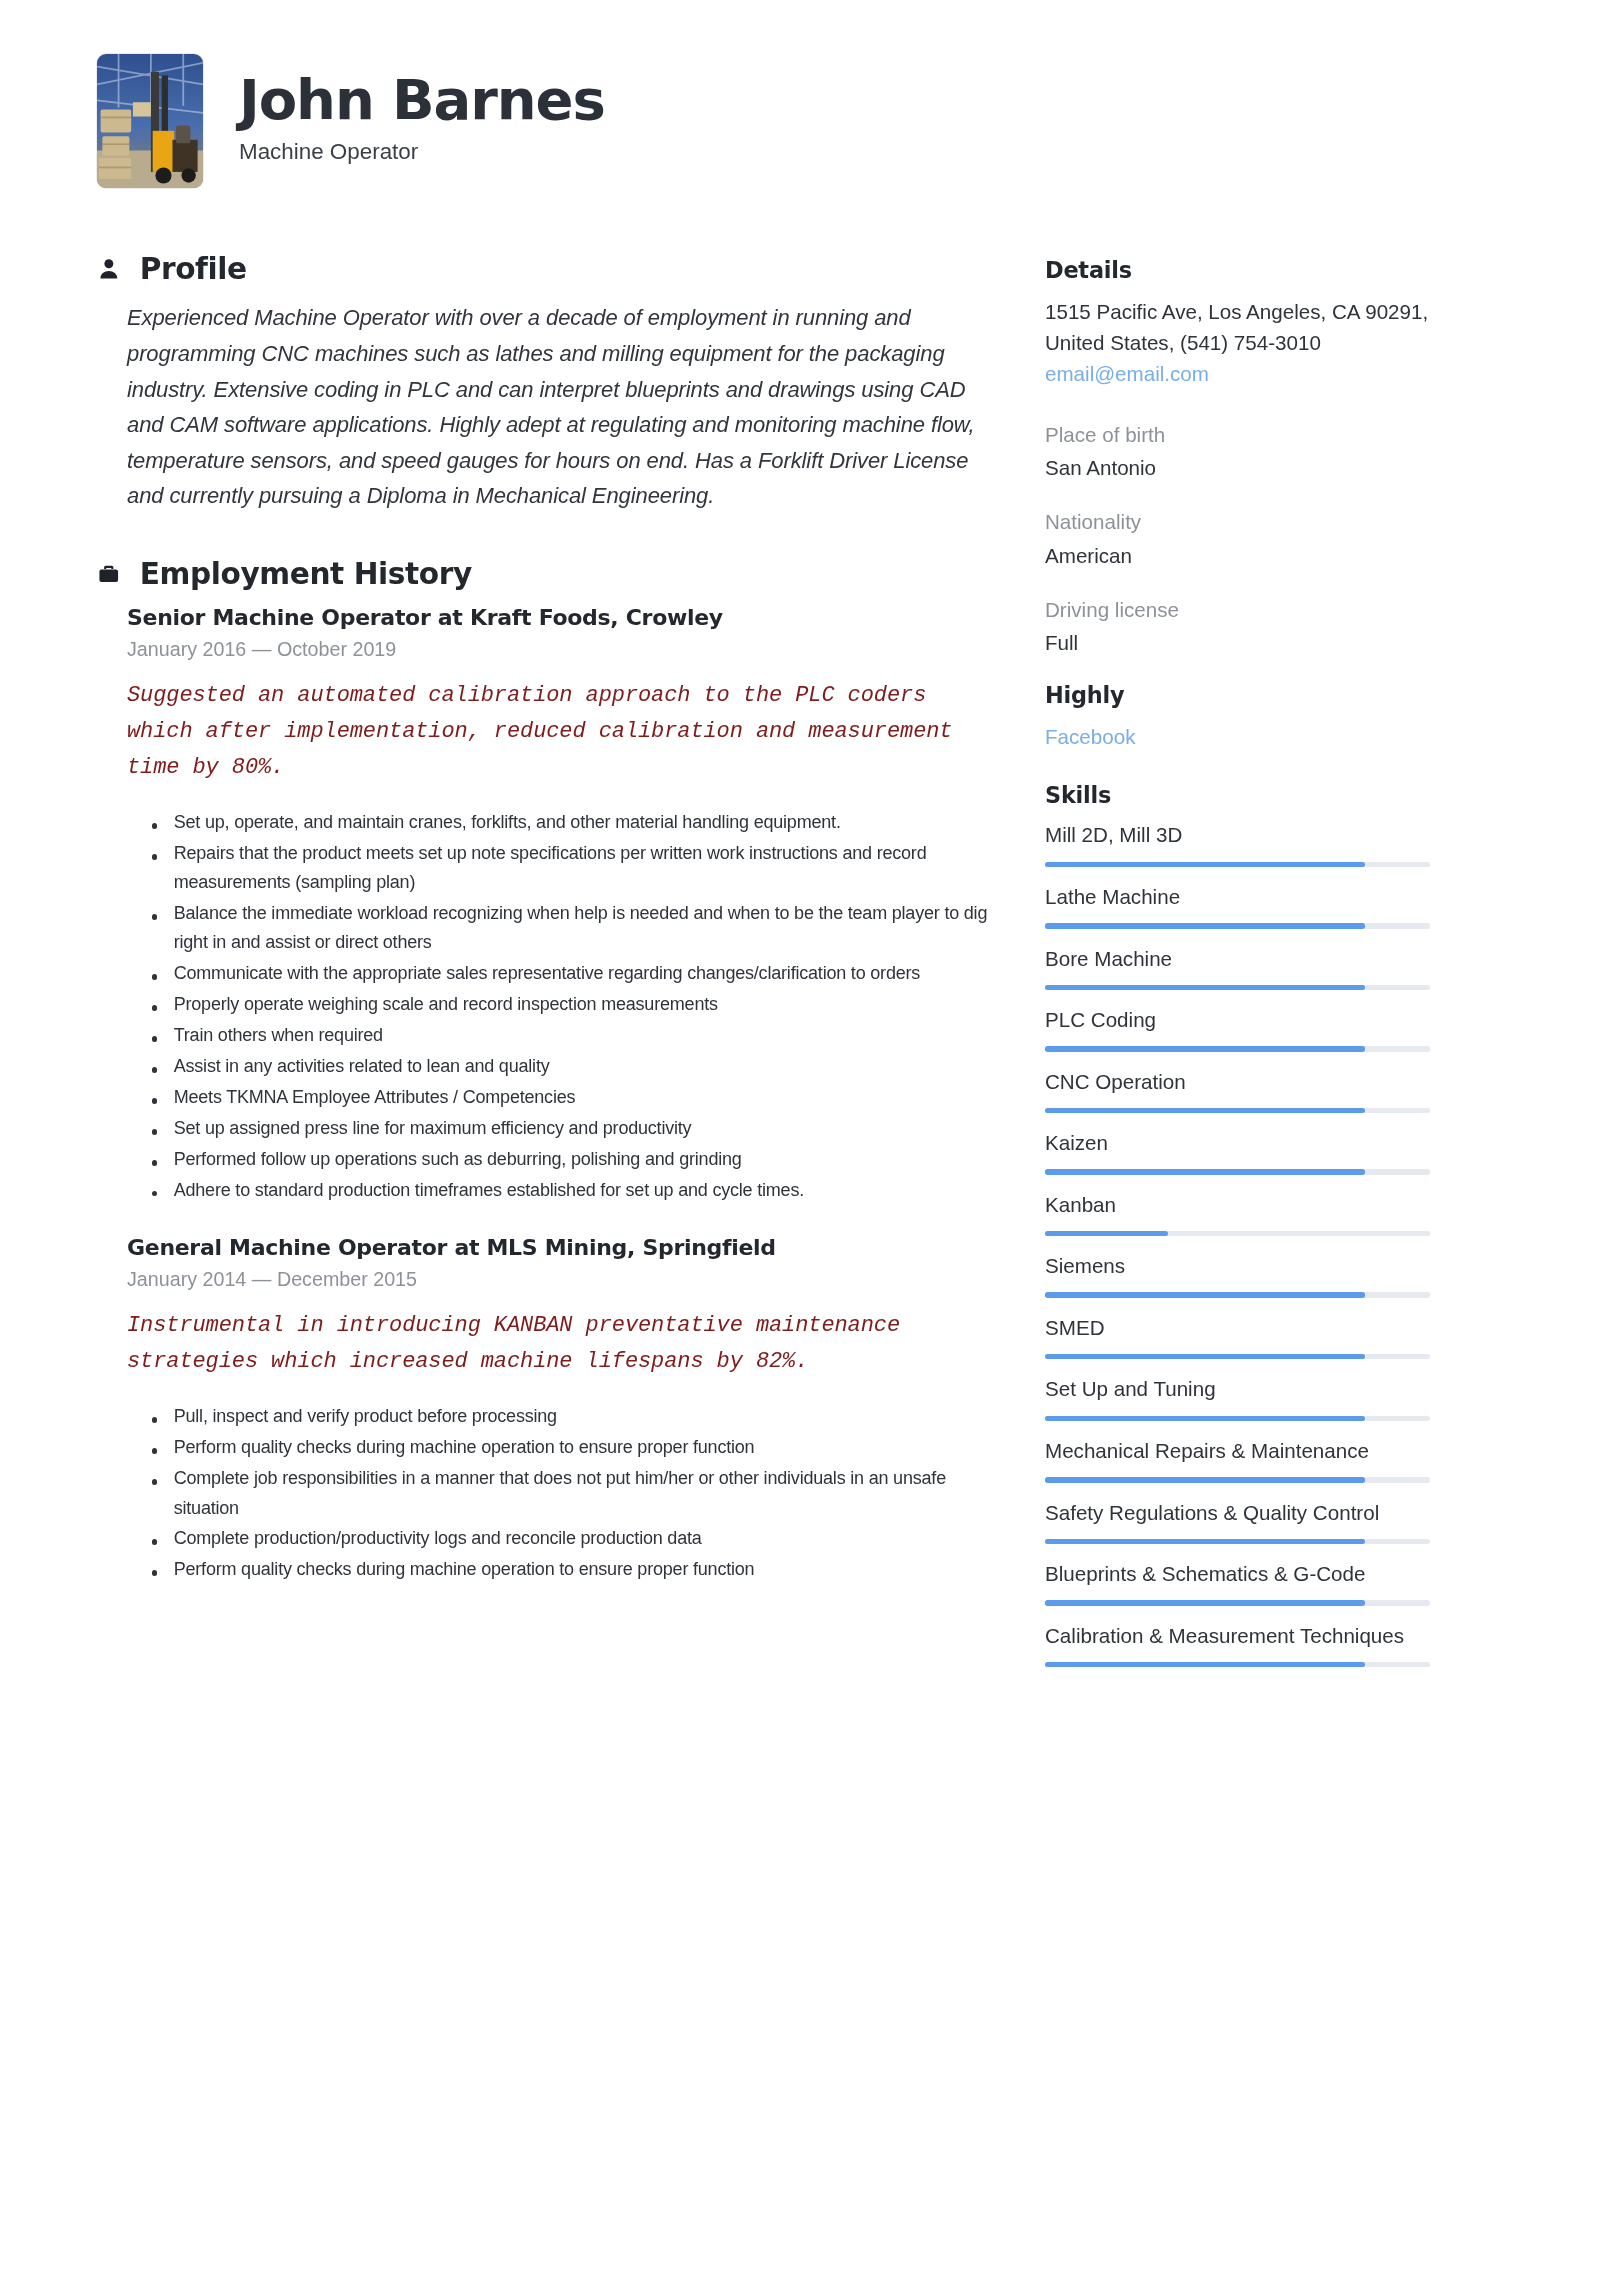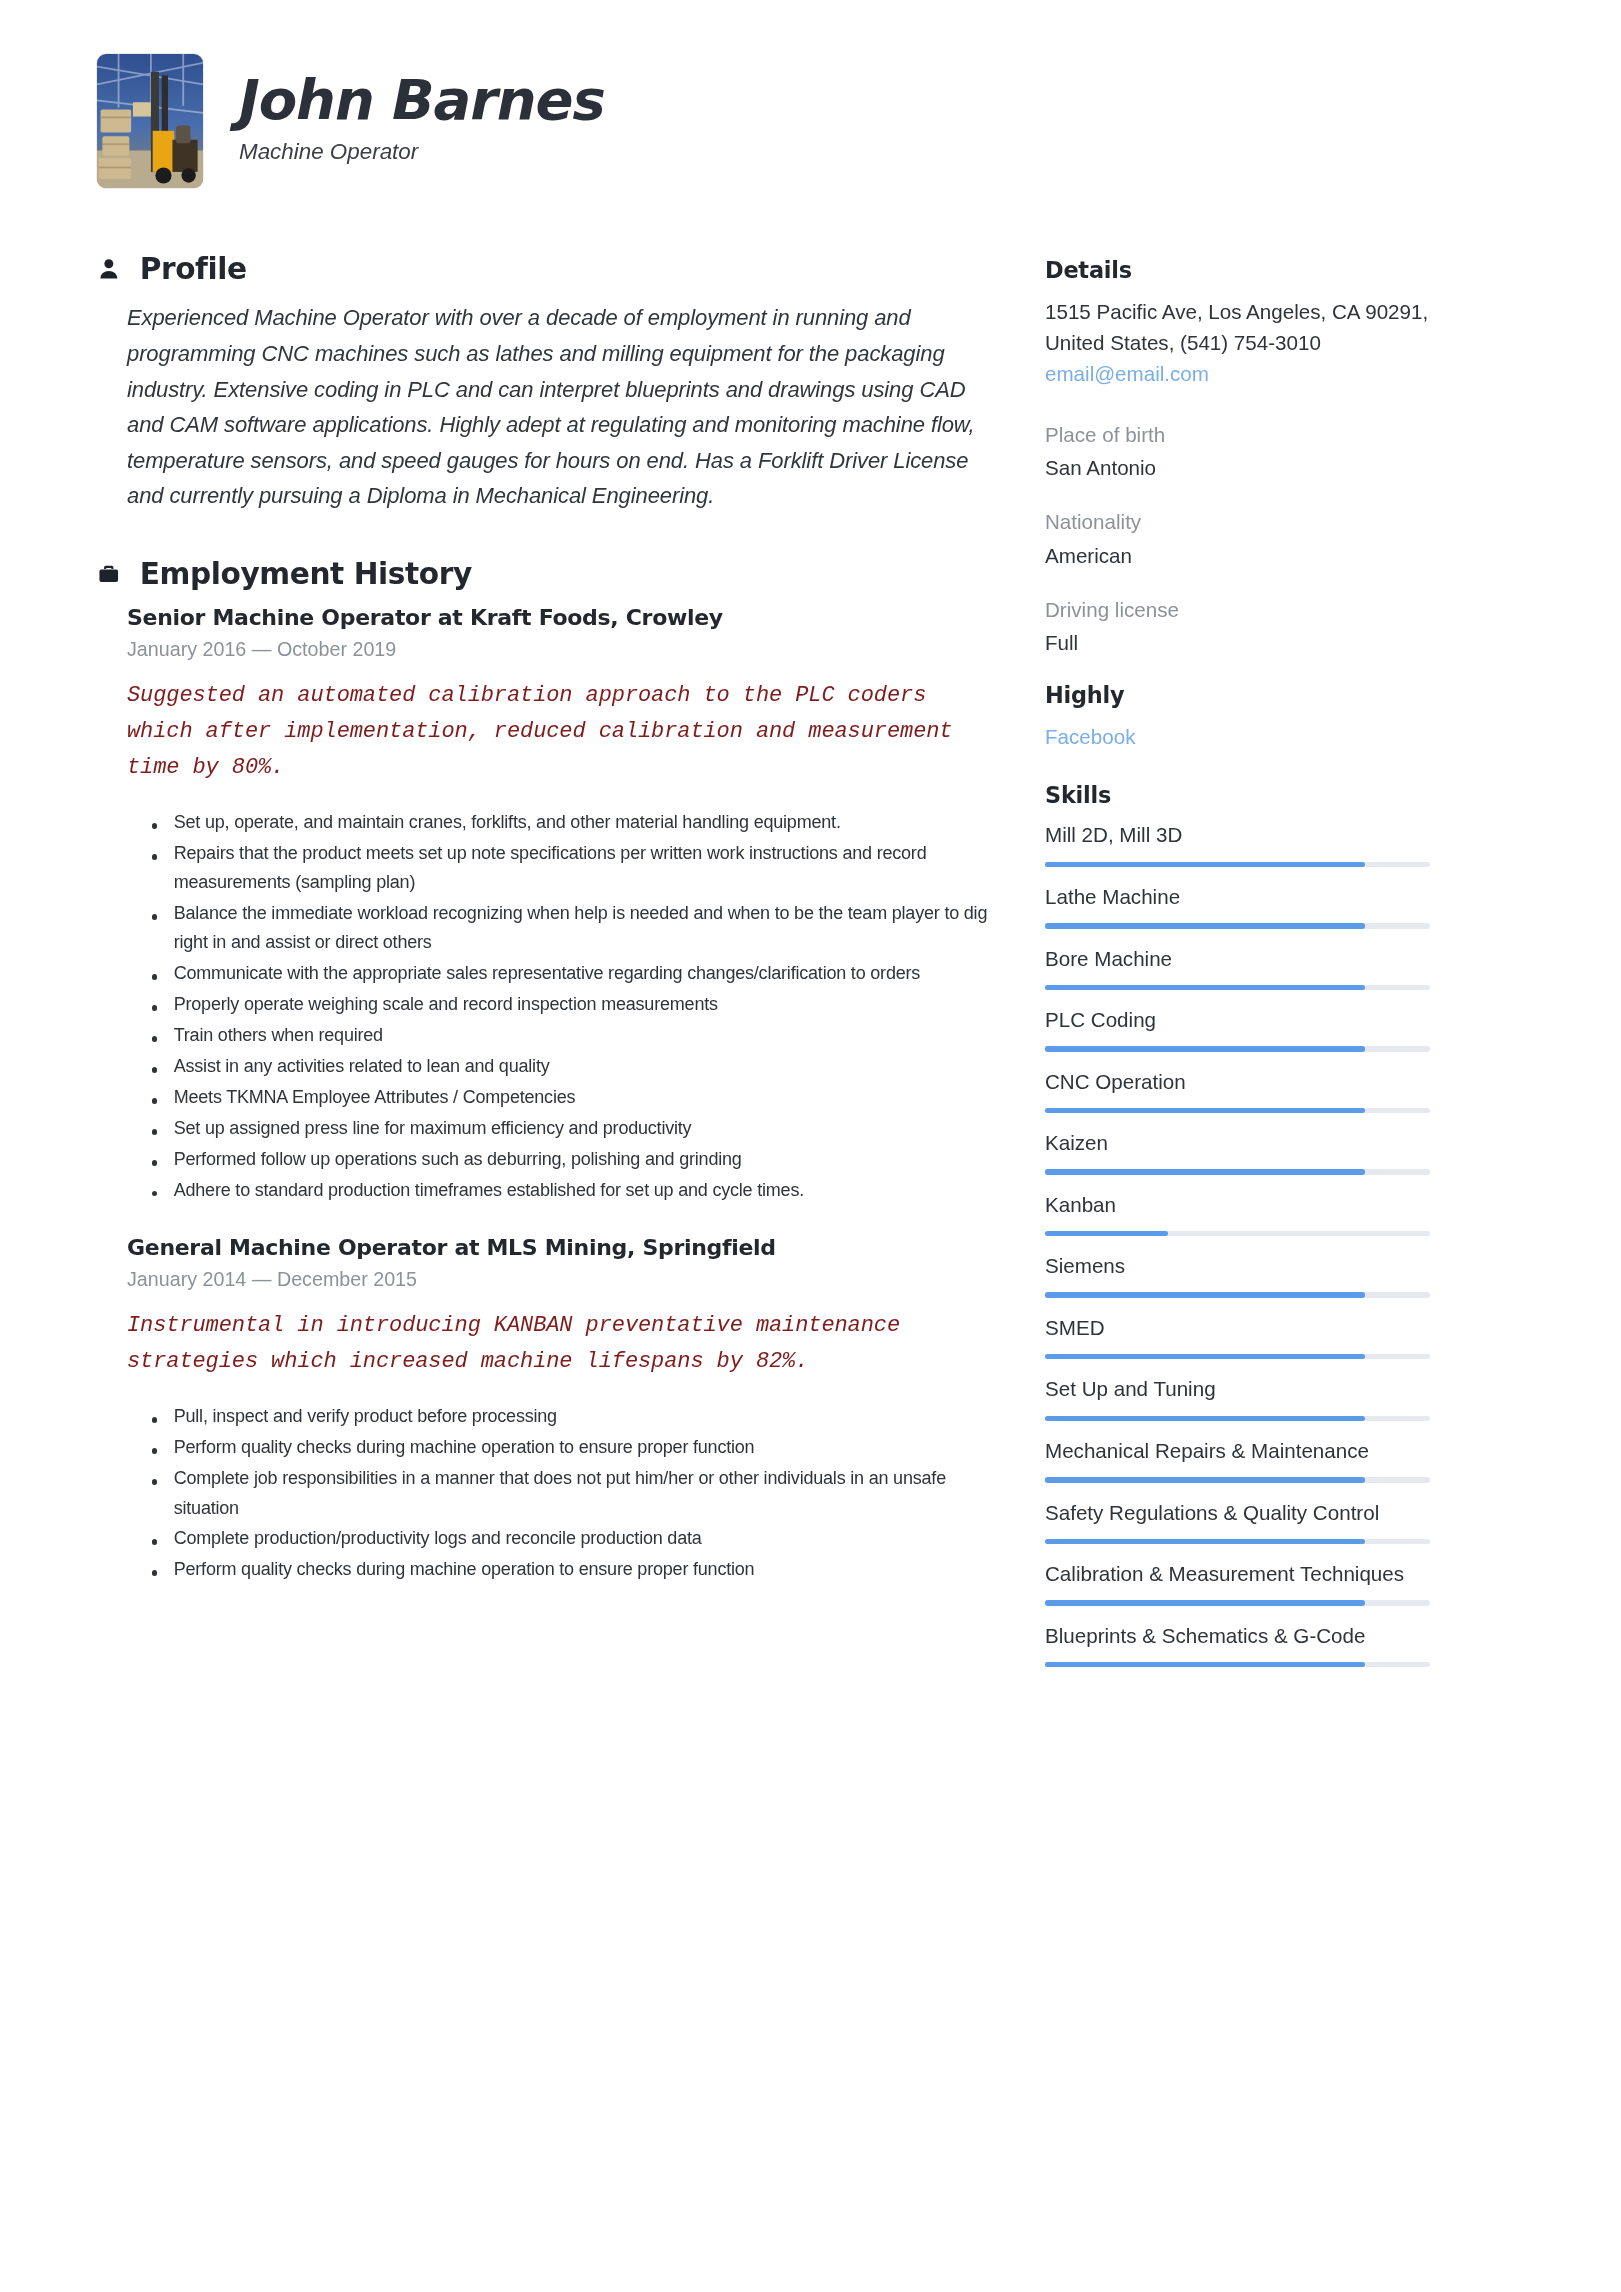--- a/index.html
+++ b/index.html
@@ -31,21 +31,21 @@
   .avatar {
     width: 106px;
     height: 134px;
     border-radius: 9px;
     overflow: hidden;
     flex: none;
     box-shadow: 0 0 0 0.9px rgba(0,0,0,.08);
   }
   .avatar svg { display: block; width: 100%; height: 100%; }
 
-  .name-block { padding-bottom: 5.4px; font-style: italic; }
+  .name-block { padding-bottom: 5.4px; }
 
   .full-name {
     font-family: "DejaVu Sans", sans-serif;
     font-size: 56px;
     font-weight: 700;
     letter-spacing: -1.1px;
     color: #2c3038;
     line-height: 1.02;
   }
 
@@ -423,27 +423,27 @@
                 <div class="skill-fill" style="width: 83%; background: rgb(91, 155, 234);"></div>
               </div>
             </div>
             <div class="skill">
               <div class="skill-name">Safety Regulations &amp; Quality Control</div>
               <div class="skill-track">
                 <div class="skill-fill" style="width: 83%; background: rgb(91, 155, 234);"></div>
               </div>
             </div>
             <div class="skill">
+              <div class="skill-name">Blueprints &amp; Schematics &amp; G-Code</div>
+              <div class="skill-track">
+                <div class="skill-fill" style="width: 83%; background: rgb(91, 155, 234);"></div>
+              </div>
+            </div>
+            <div class="skill">
               <div class="skill-name">Calibration &amp; Measurement Techniques</div>
-              <div class="skill-track">
-                <div class="skill-fill" style="width: 83%; background: rgb(91, 155, 234);"></div>
-              </div>
-            </div>
-            <div class="skill">
-              <div class="skill-name">Blueprints &amp; Schematics &amp; G-Code</div>
               <div class="skill-track">
                 <div class="skill-fill" style="width: 83%; background: rgb(91, 155, 234);"></div>
               </div>
             </div>
           </div>
       </div>
 
     </div>
   </div>
 </div>

